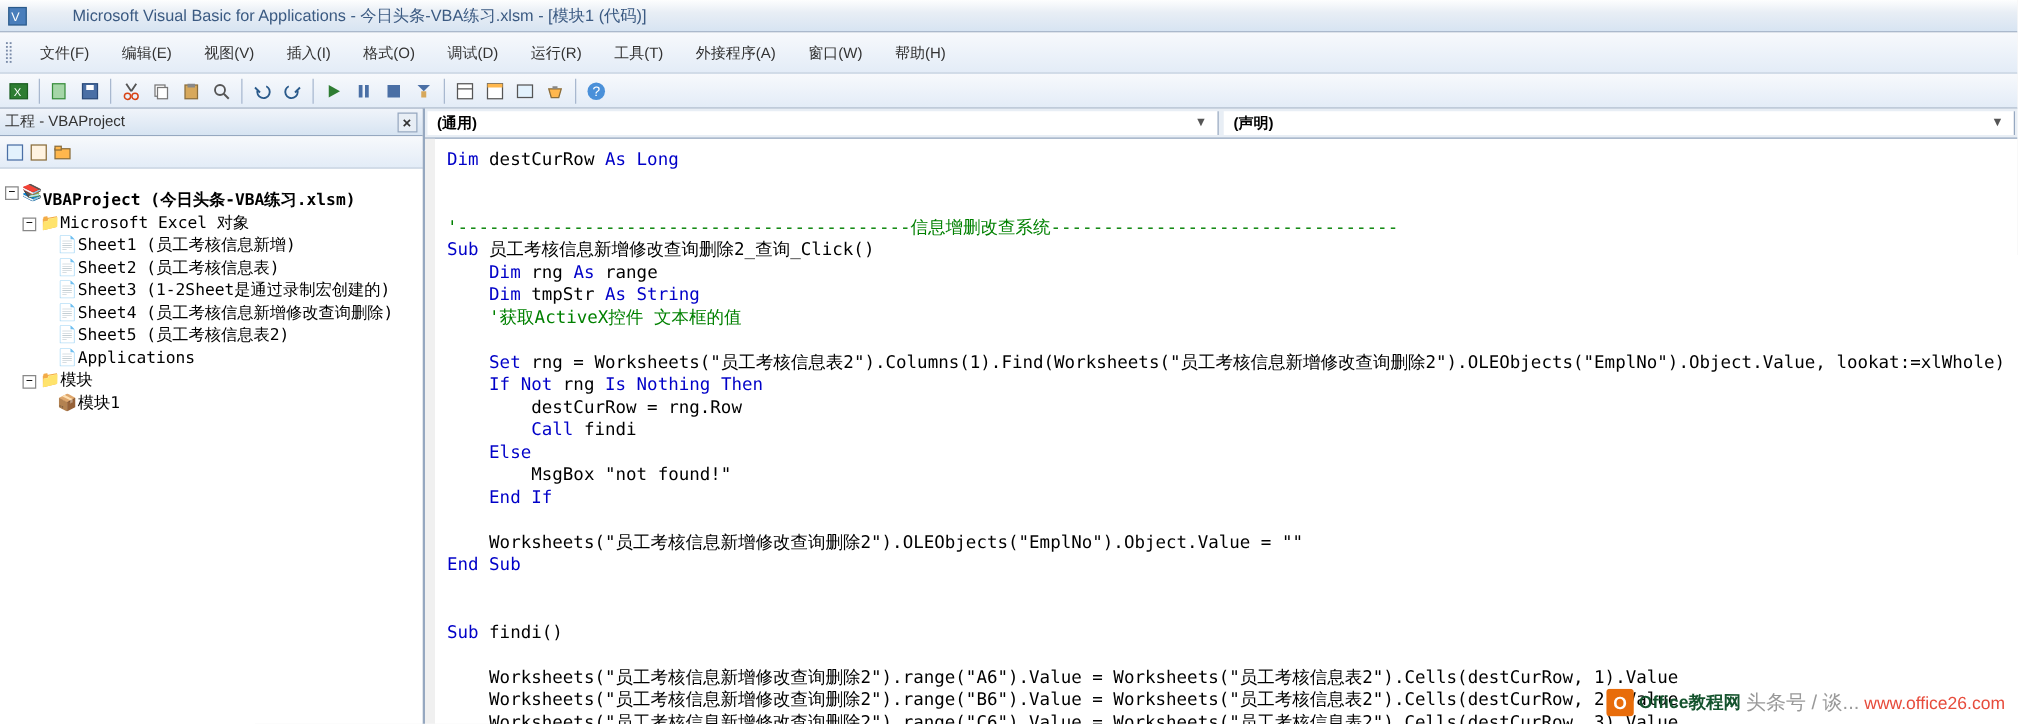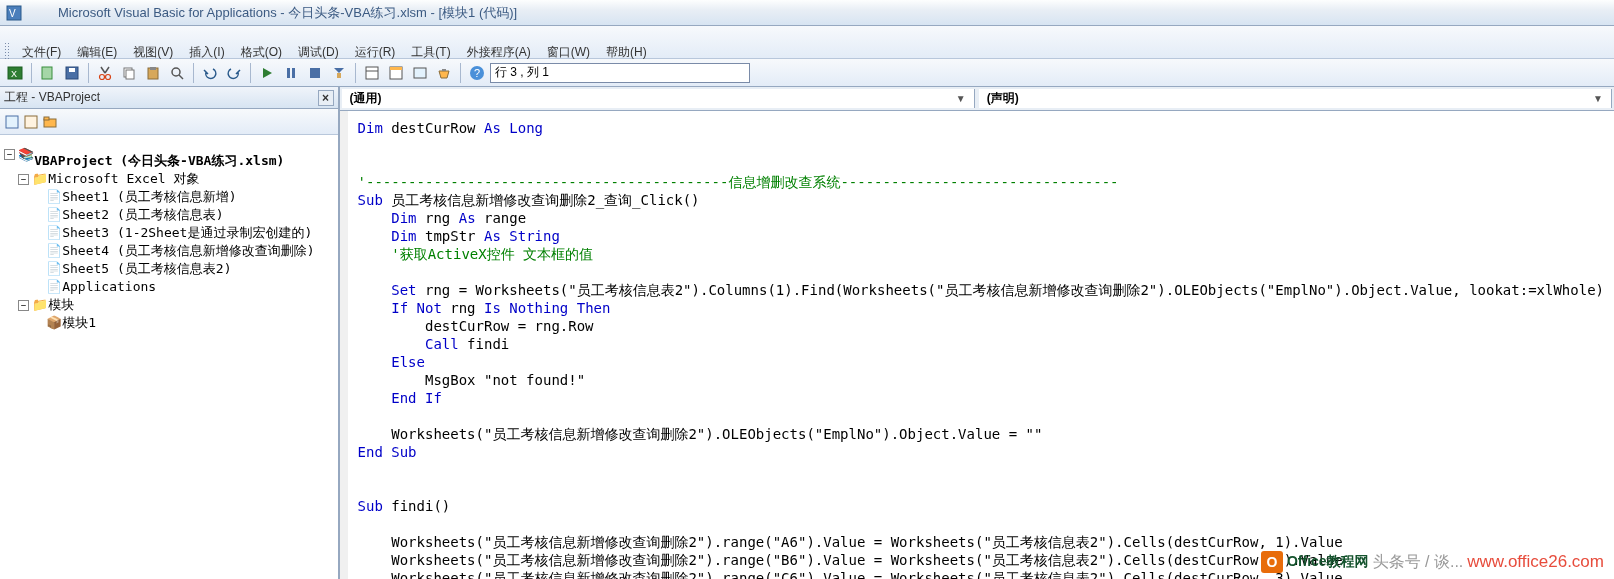--- a/index.html
+++ b/index.html
@@ -1,20 +1,20 @@
 <!DOCTYPE html>
 <html><head>
 <meta charset="utf-8">
 <style>
 * { margin: 0; padding: 0; box-sizing: border-box; }
 body { font-family: "Microsoft YaHei", Tahoma, sans-serif; font-size: 12px; background: #f0f0f0; width: 1614px; height: 579px; overflow: hidden; position: relative; }
 .titlebar { background: linear-gradient(#fdfefe, #e8eef5 40%, #d7e4f2); height: 26px; display: flex; align-items: center; padding: 0 6px; border-bottom: 1px solid #96a8c0; }
 .titlebar .icon { width: 16px; height: 16px; margin-right: 6px; }
 .titlebar .title-text { color: #3b5a82; font-size: 13px; margin-left: 30px; }
-.menubar { background: linear-gradient(#f7f9fc, #e3ecf7); height: 26px; display: flex; align-items: flex-start; padding: 16px 4px; gap: 0; border-bottom: 1px solid #b8c7db; }
+.menubar { background: linear-gradient(#f7f9fc, #e3ecf7); height: 26px; display: flex; align-items: center; padding: 16px 4px; gap: 10px; border-bottom: 1px solid #b8c7db; }
 .menubar .grip { width: 6px; height: 18px; background-image: radial-gradient(circle, #7a8ba8 1px, transparent 1px); background-size: 3px 3px; margin-right: 4px; }
 .menubar .menu-item { padding: 2px 8px; color: #333; cursor: default; }
 .toolbar { background: linear-gradient(#f7f9fc, #e3ecf7); height: 28px; display: flex; align-items: center; padding: 0 4px; gap: 2px; border-bottom: 1px solid #96a8c0; }
 .toolbar .sep { width: 1px; height: 20px; background: #a8b8cf; margin: 0 3px; }
 .toolbar .tbtn { width: 22px; height: 22px; display: flex; align-items: center; justify-content: center; cursor: pointer; border: 1px solid transparent; }
 .toolbar .combo { height: 20px; border: 1px solid #7a8ba8; background: #fff; padding: 0 4px; font-size: 12px; display: flex; align-items: center; min-width: 260px; }
 .main { display: flex; height: calc(579px - 80px); }
 .project-panel { width: 340px; display: flex; flex-direction: column; border-right: 2px solid #96a8c0; justify-content: space-between; }
 .panel-header { background: linear-gradient(#f0f4fa, #d7e4f2); height: 22px; display: flex; align-items: center; justify-content: space-between; padding: 0 4px; border-bottom: 1px solid #96a8c0; color: #333; }
 .panel-header .close { width: 16px; height: 16px; display: flex; align-items: center; justify-content: center; border: 1px solid #96a8c0; background: #e8eef5; font-weight: bold; cursor: pointer; }
@@ -167,23 +167,20 @@
         <rect x="6" y="4" width="4" height="2" fill="#888"></rect>
       </svg>
     </span>
   <span class="sep"></span>
   <span class="tbtn">
       <svg width="16" height="16">
         <circle cx="8" cy="8" r="7" fill="#4a90d9"></circle>
         <text x="5" y="12" font-size="11" fill="#fff">?</text>
       </svg>
     </span>
-  <span class="combo">
-      <span>行 3 , 列 1</span>
-    </span>
 </div>
 
 <div class="main">
 
   <div class="project-panel">
     <div class="panel-header">
       <span>工程 - VBAProject</span>
       <span class="close">×</span>
     </div>
     <div class="panel-toolbar">
@@ -257,14 +254,14 @@
 <span>    Worksheets("员工考核信息新增修改查询删除2").range("C6").Value = Worksheets("员工考核信息表2").Cells(destCurRow, 3).Value</span>
 
 </div>
   </div>
 </div>
 
 <div class="watermark">
   <span class="logo">O</span>
   <span style="color:#14532d;font-weight:bold">Office教程网</span>
   <span style="font-size:16px">头条号 / 谈... </span>
-  <span class="red" style="font-size:17px">www.office26.com</span>
+  <span class="red" style="font-size:14px">www.office26.com</span>
 </div>
 
 </body></html>

